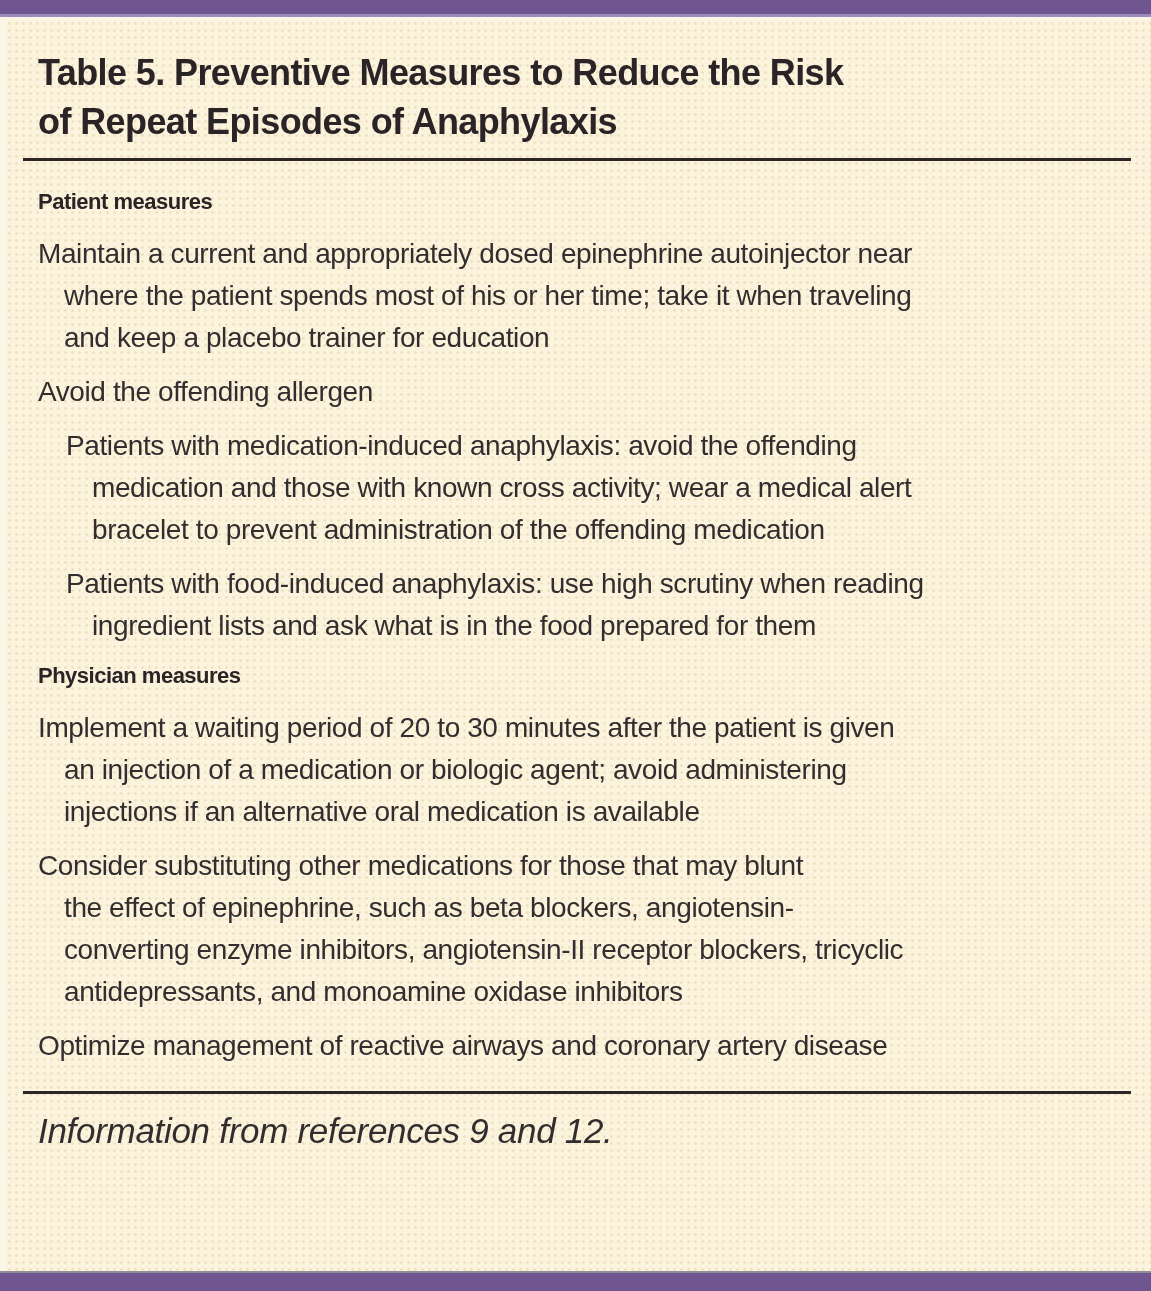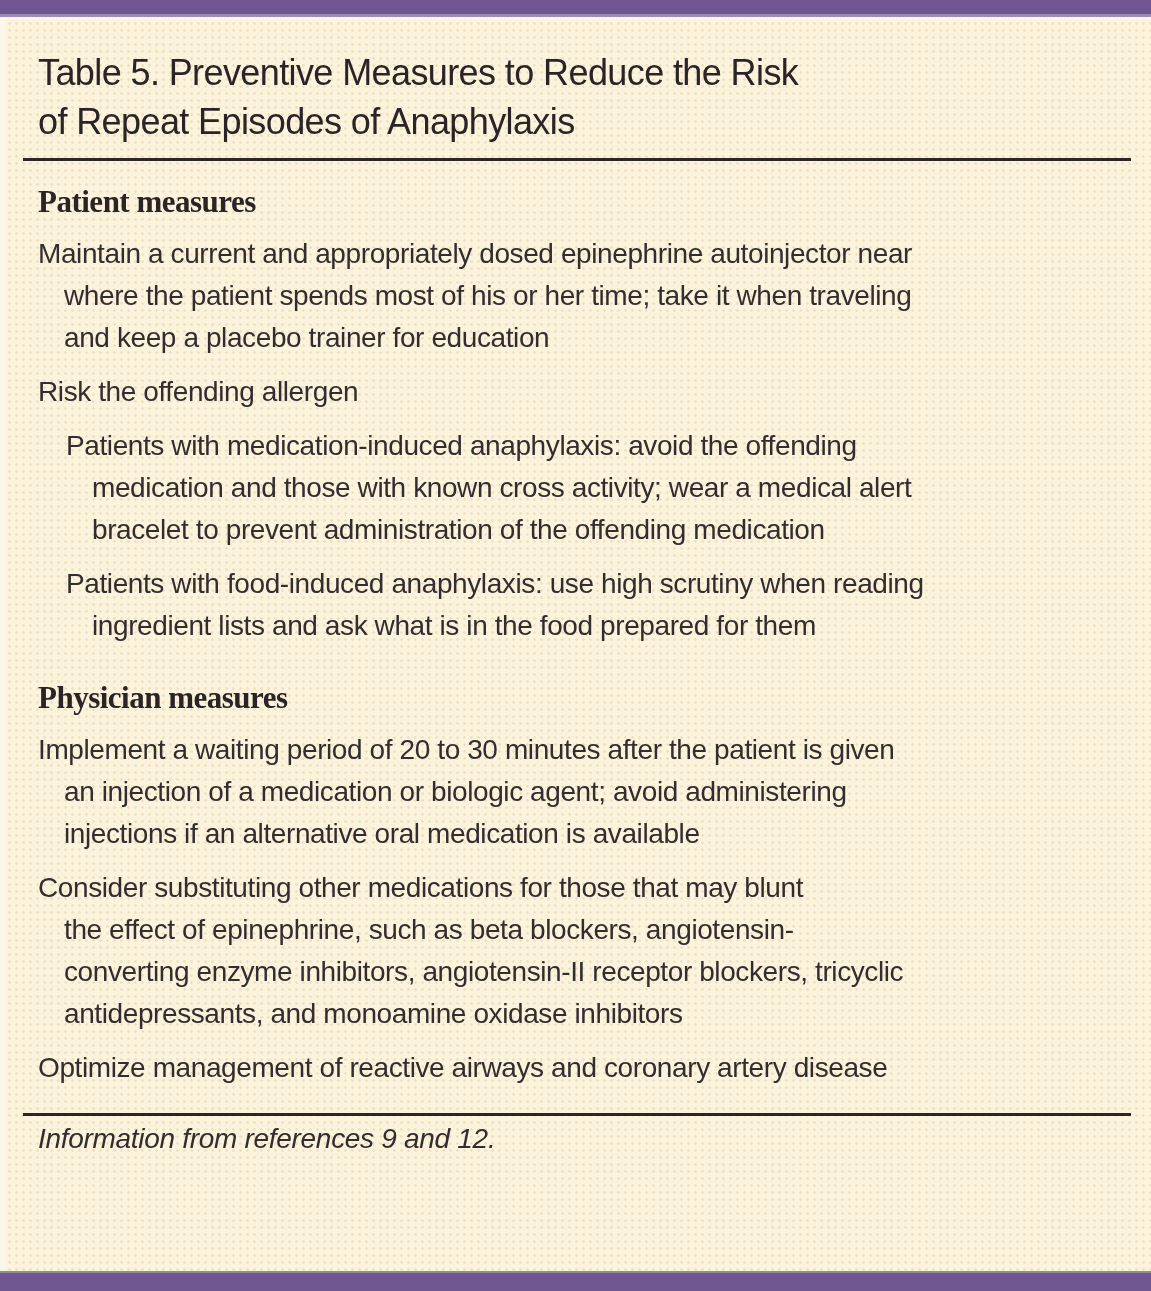--- a/index.html
+++ b/index.html
@@ -26,69 +26,69 @@
     position:absolute;top:20px;left:6px;right:0;bottom:18px;
     background-color:var(--panel-bg);
     background-image:radial-gradient(circle,var(--panel-dot) 1.1px,rgba(0,0,0,0) 1.5px);
     background-size:7px 7px;
     box-sizing:border-box;
     padding:28px 40px 0 32px;
     overflow:hidden;
   }
   .title{
     margin:0 0 12px 0;
-    font-size:36px;line-height:49px;font-weight:normal;
+    font-size:36px;line-height:49px;font-weight:bold;
     letter-spacing:-0.6px;color:var(--ink-bold);
     white-space:pre-line;
   }
   .rule{
     border:none;height:0;
     border-top:3px solid var(--rule);
     margin:0 -20px 0 -15px;
   }
   .rule-top{margin-bottom:24px;}
   .rule-bottom{margin-top:24px;}
   .section-heading{
     margin:0 0 14px 0;
-    font-size:31px;line-height:34px;font-weight:bold;
-    letter-spacing:-0.5px;color:var(--ink-bold);font-family:Liberation Serif, serif;
+    font-size:22px;line-height:34px;font-weight:bold;
+    letter-spacing:-0.5px;color:var(--ink-bold);
   }
-  .section + .section .section-heading{margin-top:34px;}
+  .section + .section .section-heading{margin-top:12px;}
   .measure{
     margin:0 0 12px 0;
     font-size:28px;line-height:42px;
     letter-spacing:-0.4px;color:var(--ink);
     white-space:pre-line;
     padding-left:26px;text-indent:-26px;
   }
   .measure.lvl2{padding-left:54px;text-indent:-26px;}
   .footnote{
-    margin:6px 0 0 0;
-    font-size:28px;line-height:34px;font-style:italic;
+    margin:20px 0 0 0;
+    font-size:35px;line-height:34px;font-style:italic;
     letter-spacing:-0.3px;color:var(--ink);
   }
 </style>
 </head>
 <body>
 
 <div class="bar bar-top"></div>
 
 <div class="panel">
 
   <h1 class="title">Table 5. Preventive Measures to Reduce the Risk
 of Repeat Episodes of Anaphylaxis</h1>
 
   <hr class="rule rule-top">
 
   <div class="section">
     <h2 class="section-heading">Patient measures</h2>
     <p class="measure lvl1">Maintain a current and appropriately dosed epinephrine autoinjector near
 where the patient spends most of his or her time; take it when traveling
 and keep a placebo trainer for education</p>
-    <p class="measure lvl1">Risk the offending allergen</p>
+    <p class="measure lvl1">Avoid the offending allergen</p>
     <p class="measure lvl2">Patients with medication-induced anaphylaxis: avoid the offending
 medication and those with known cross activity; wear a medical alert
 bracelet to prevent administration of the offending medication</p>
     <p class="measure lvl2">Patients with food-induced anaphylaxis: use high scrutiny when reading
 ingredient lists and ask what is in the food prepared for them</p>
   </div>
 
   <div class="section">
     <h2 class="section-heading">Physician measures</h2>
     <p class="measure lvl1">Implement a waiting period of 20 to 30 minutes after the patient is given

